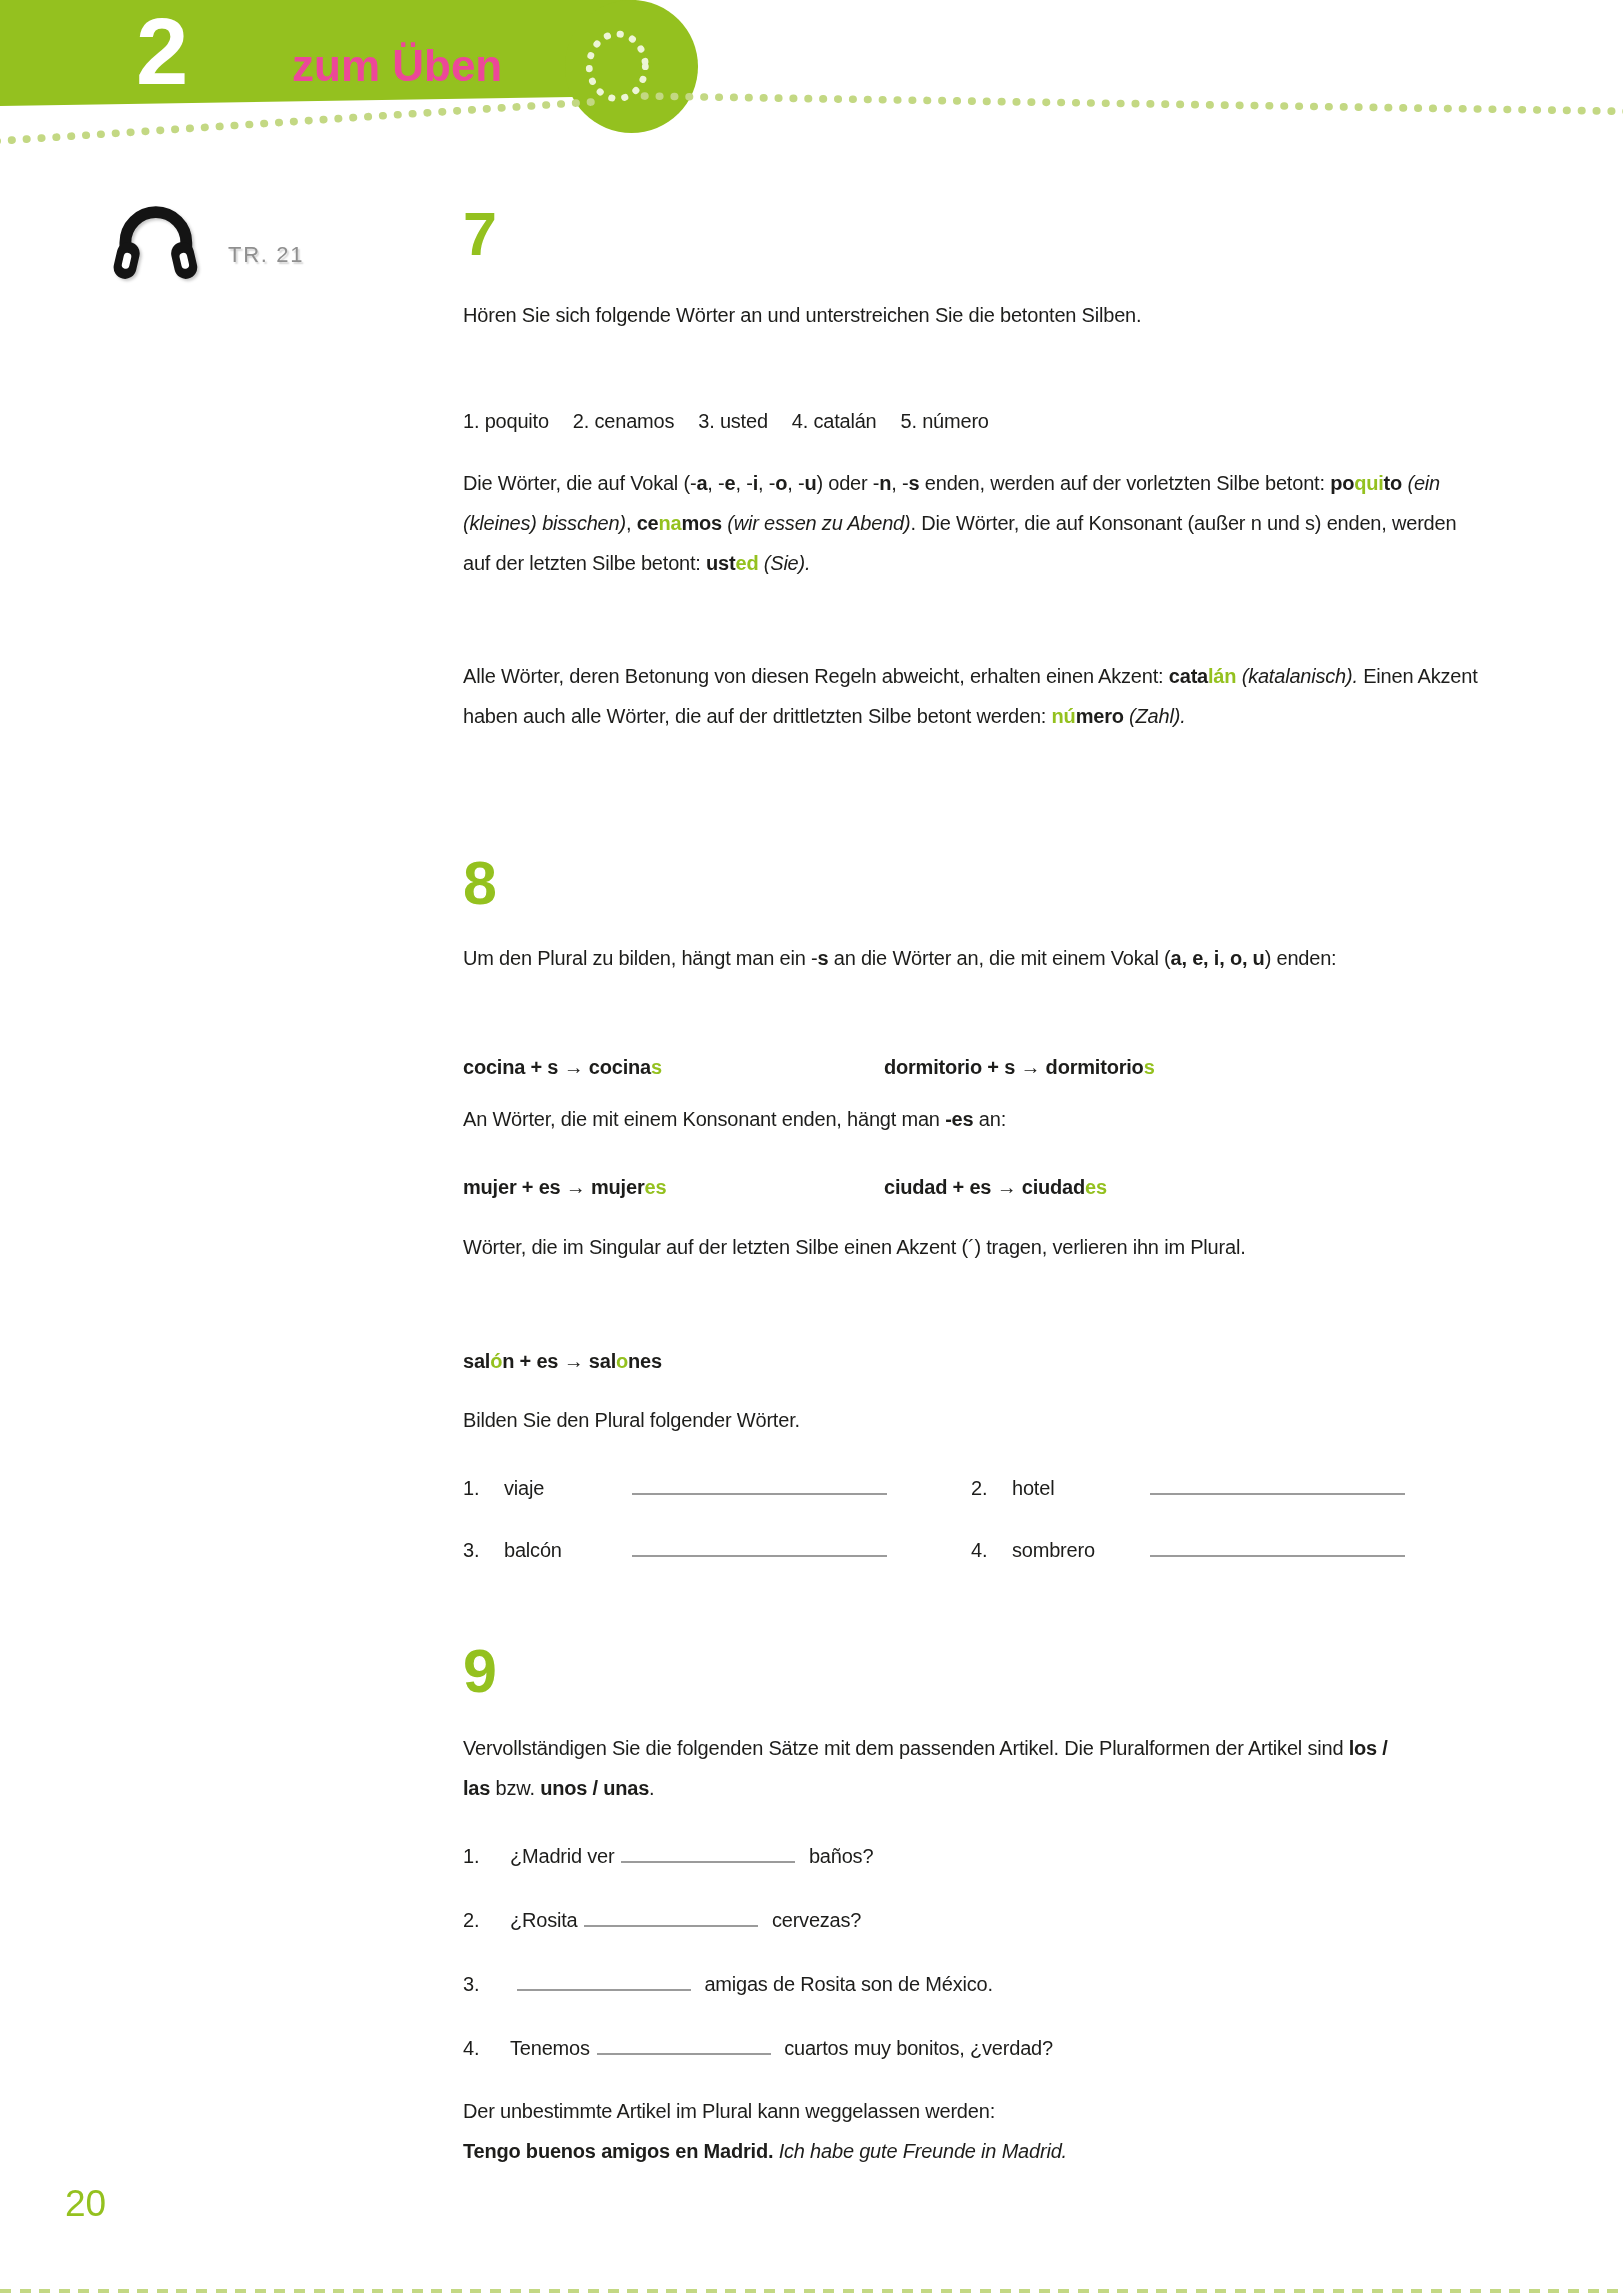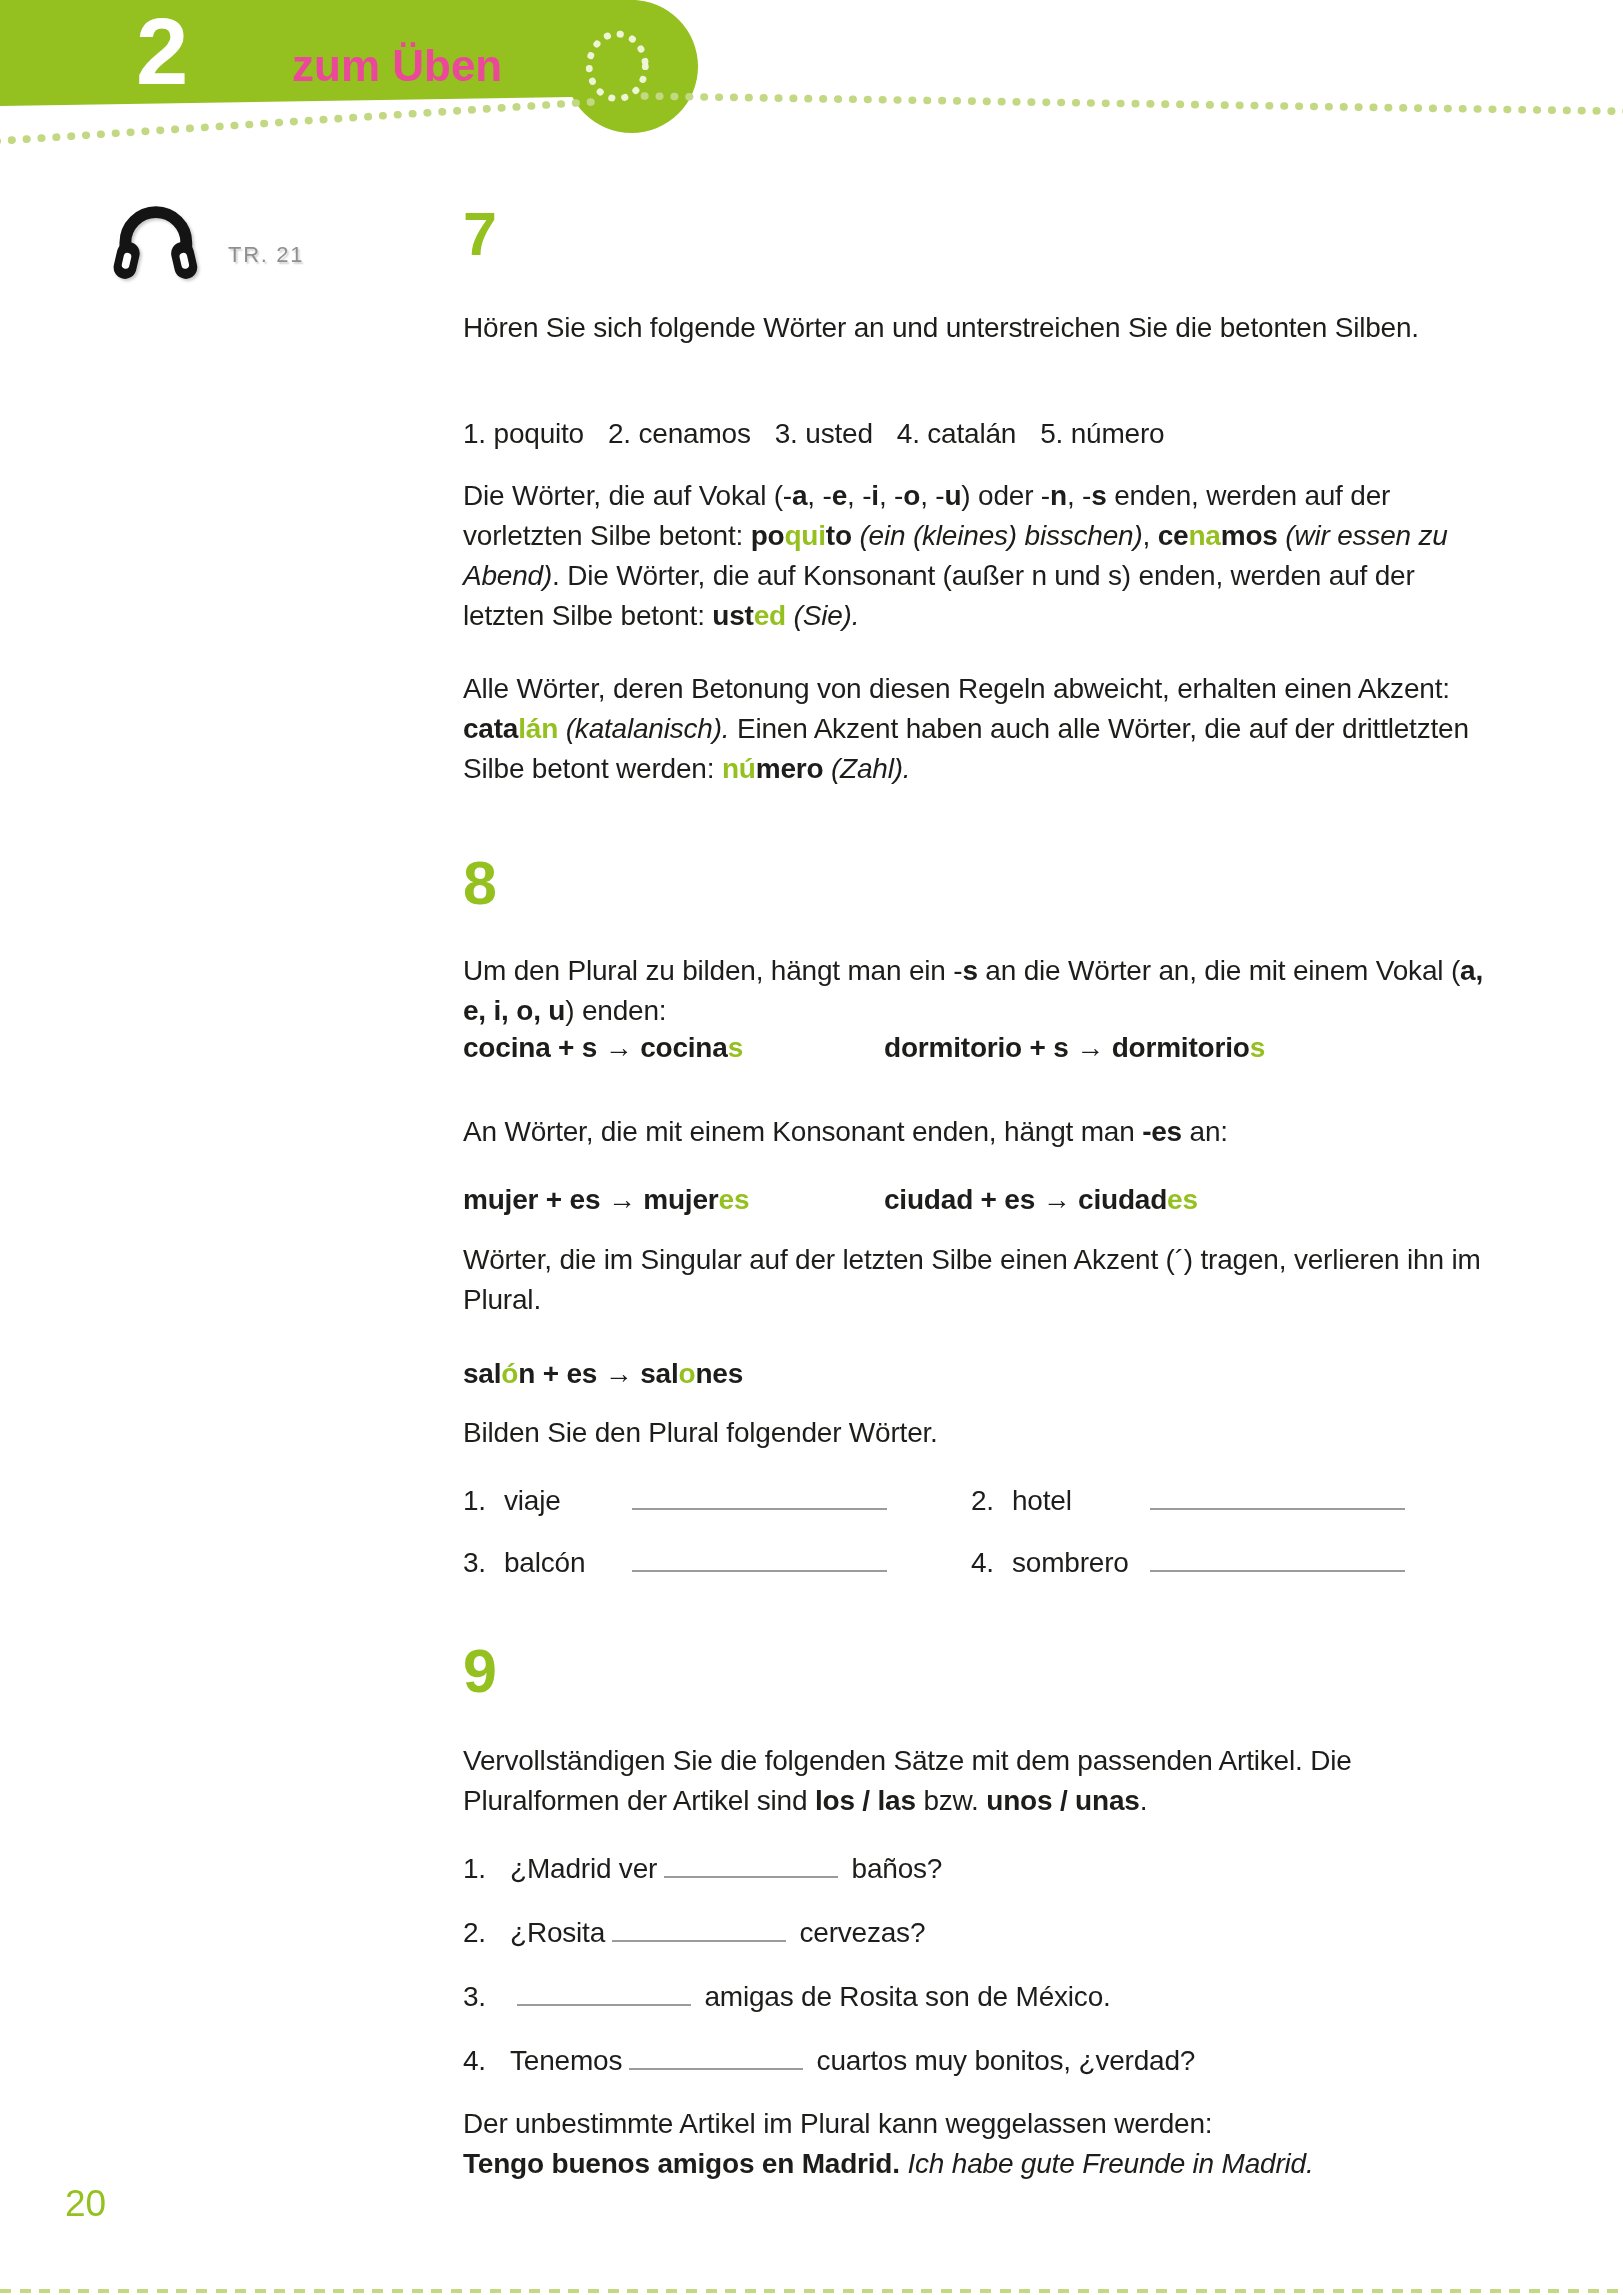--- a/index.html
+++ b/index.html
@@ -28,21 +28,21 @@
   .header-label{left:292px;top:41px;font-size:44px;font-weight:700;color:#ec4899;letter-spacing:0;}
   svg.deco{left:0;top:0;}
   
   .audio{left:111px;top:202px;width:196px;height:85px;}
   .audio svg{filter:drop-shadow(2.6px 2.6px 1.7px rgba(0,0,0,0.22));}
   .track-label{
     left:210px;top:242px;font-size:22px;color:var(--graylabel);letter-spacing:1.7px;
     text-shadow:1.7px 1.7px 1.7px rgba(0,0,0,0.18);font-weight:400;margin-left:18px;
   }
   
-  .body{font-size:28px;line-height:40px;width:1020px;left:463px;margin-top:13px;}
+  .body{font-size:20px;line-height:40px;width:1020px;left:463px;}
   .bold{font-weight:700}
   .secnum{left:463px;font-size:61px;line-height:61px;font-weight:700;color:var(--green);}
   .rb{font-weight:700}
   .ri{font-style:italic}
   .rg{color:var(--green)}
   
   .col2{position:absolute;left:421px;top:0;white-space:nowrap}
   .col1{position:absolute;left:0;top:0;white-space:nowrap}
   
   .exrow{height:40px;}
@@ -102,21 +102,21 @@
     <span>4. catalán</span>
     <span>5. número</span>
   </div>
 
   <div class="abs body" style="top:463px"><span>Die Wörter, die auf Vokal (-</span><span class="rb">a</span><span>, -</span><span class="rb">e</span><span>, -</span><span class="rb">i</span><span>, -</span><span class="rb">o</span><span>, -</span><span class="rb">u</span><span>) oder -</span><span class="rb">n</span><span>, -</span><span class="rb">s</span><span> enden, werden auf der vorletzten Silbe betont: </span><span class="rb">po</span><span class="rb rg">qui</span><span class="rb">to</span><span> </span><span class="ri">(ein (kleines) bisschen)</span><span>, </span><span class="rb">ce</span><span class="rb rg">na</span><span class="rb">mos</span><span> </span><span class="ri">(wir essen zu Abend)</span><span>. Die Wörter, die auf Konsonant (außer n und s) enden, werden auf der letzten Silbe betont: </span><span class="rb">ust</span><span class="rb rg">ed</span><span> </span><span class="ri">(Sie).</span></div>
   <div class="abs body" style="top:656px"><span>Alle Wörter, deren Betonung von diesen Regeln abweicht, erhalten einen Akzent: </span><span class="rb">cata</span><span class="rb rg">lán</span><span> </span><span class="ri">(katalanisch).</span><span> Einen Akzent haben auch alle Wörter, die auf der drittletzten Silbe betont werden: </span><span class="rb rg">nú</span><span class="rb">mero</span><span> </span><span class="ri">(Zahl).</span></div>
 
   <div class="abs secnum" style="top:853px">8</div>
   <div class="abs body" style="top:938px"><span>Um den Plural zu bilden, hängt man ein -</span><span class="rb">s</span><span> an die Wörter an, die mit einem Vokal (</span><span class="rb">a, e, i, o, u</span><span>) enden:</span></div>
 
-  <div class="abs body" style="top:1015px;height:40px">
+  <div class="abs body" style="top:1047px;height:40px">
     <span class="col1"><span class="rb">cocina + s → cocina</span><span class="rb rg">s</span></span>
     <span class="col2"><span class="rb">dormitorio + s → dormitorio</span><span class="rb rg">s</span></span>
   </div>
 
   <div class="abs body" style="top:1099px"><span>An Wörter, die mit einem Konsonant enden, hängt man </span><span class="rb">-es</span><span> an:</span></div>
 
   <div class="abs body" style="top:1167px;height:40px">
     <span class="col1"><span class="rb">mujer + es → mujer</span><span class="rb rg">es</span></span>
     <span class="col2"><span class="rb">ciudad + es → ciudad</span><span class="rb rg">es</span></span>
   </div>

